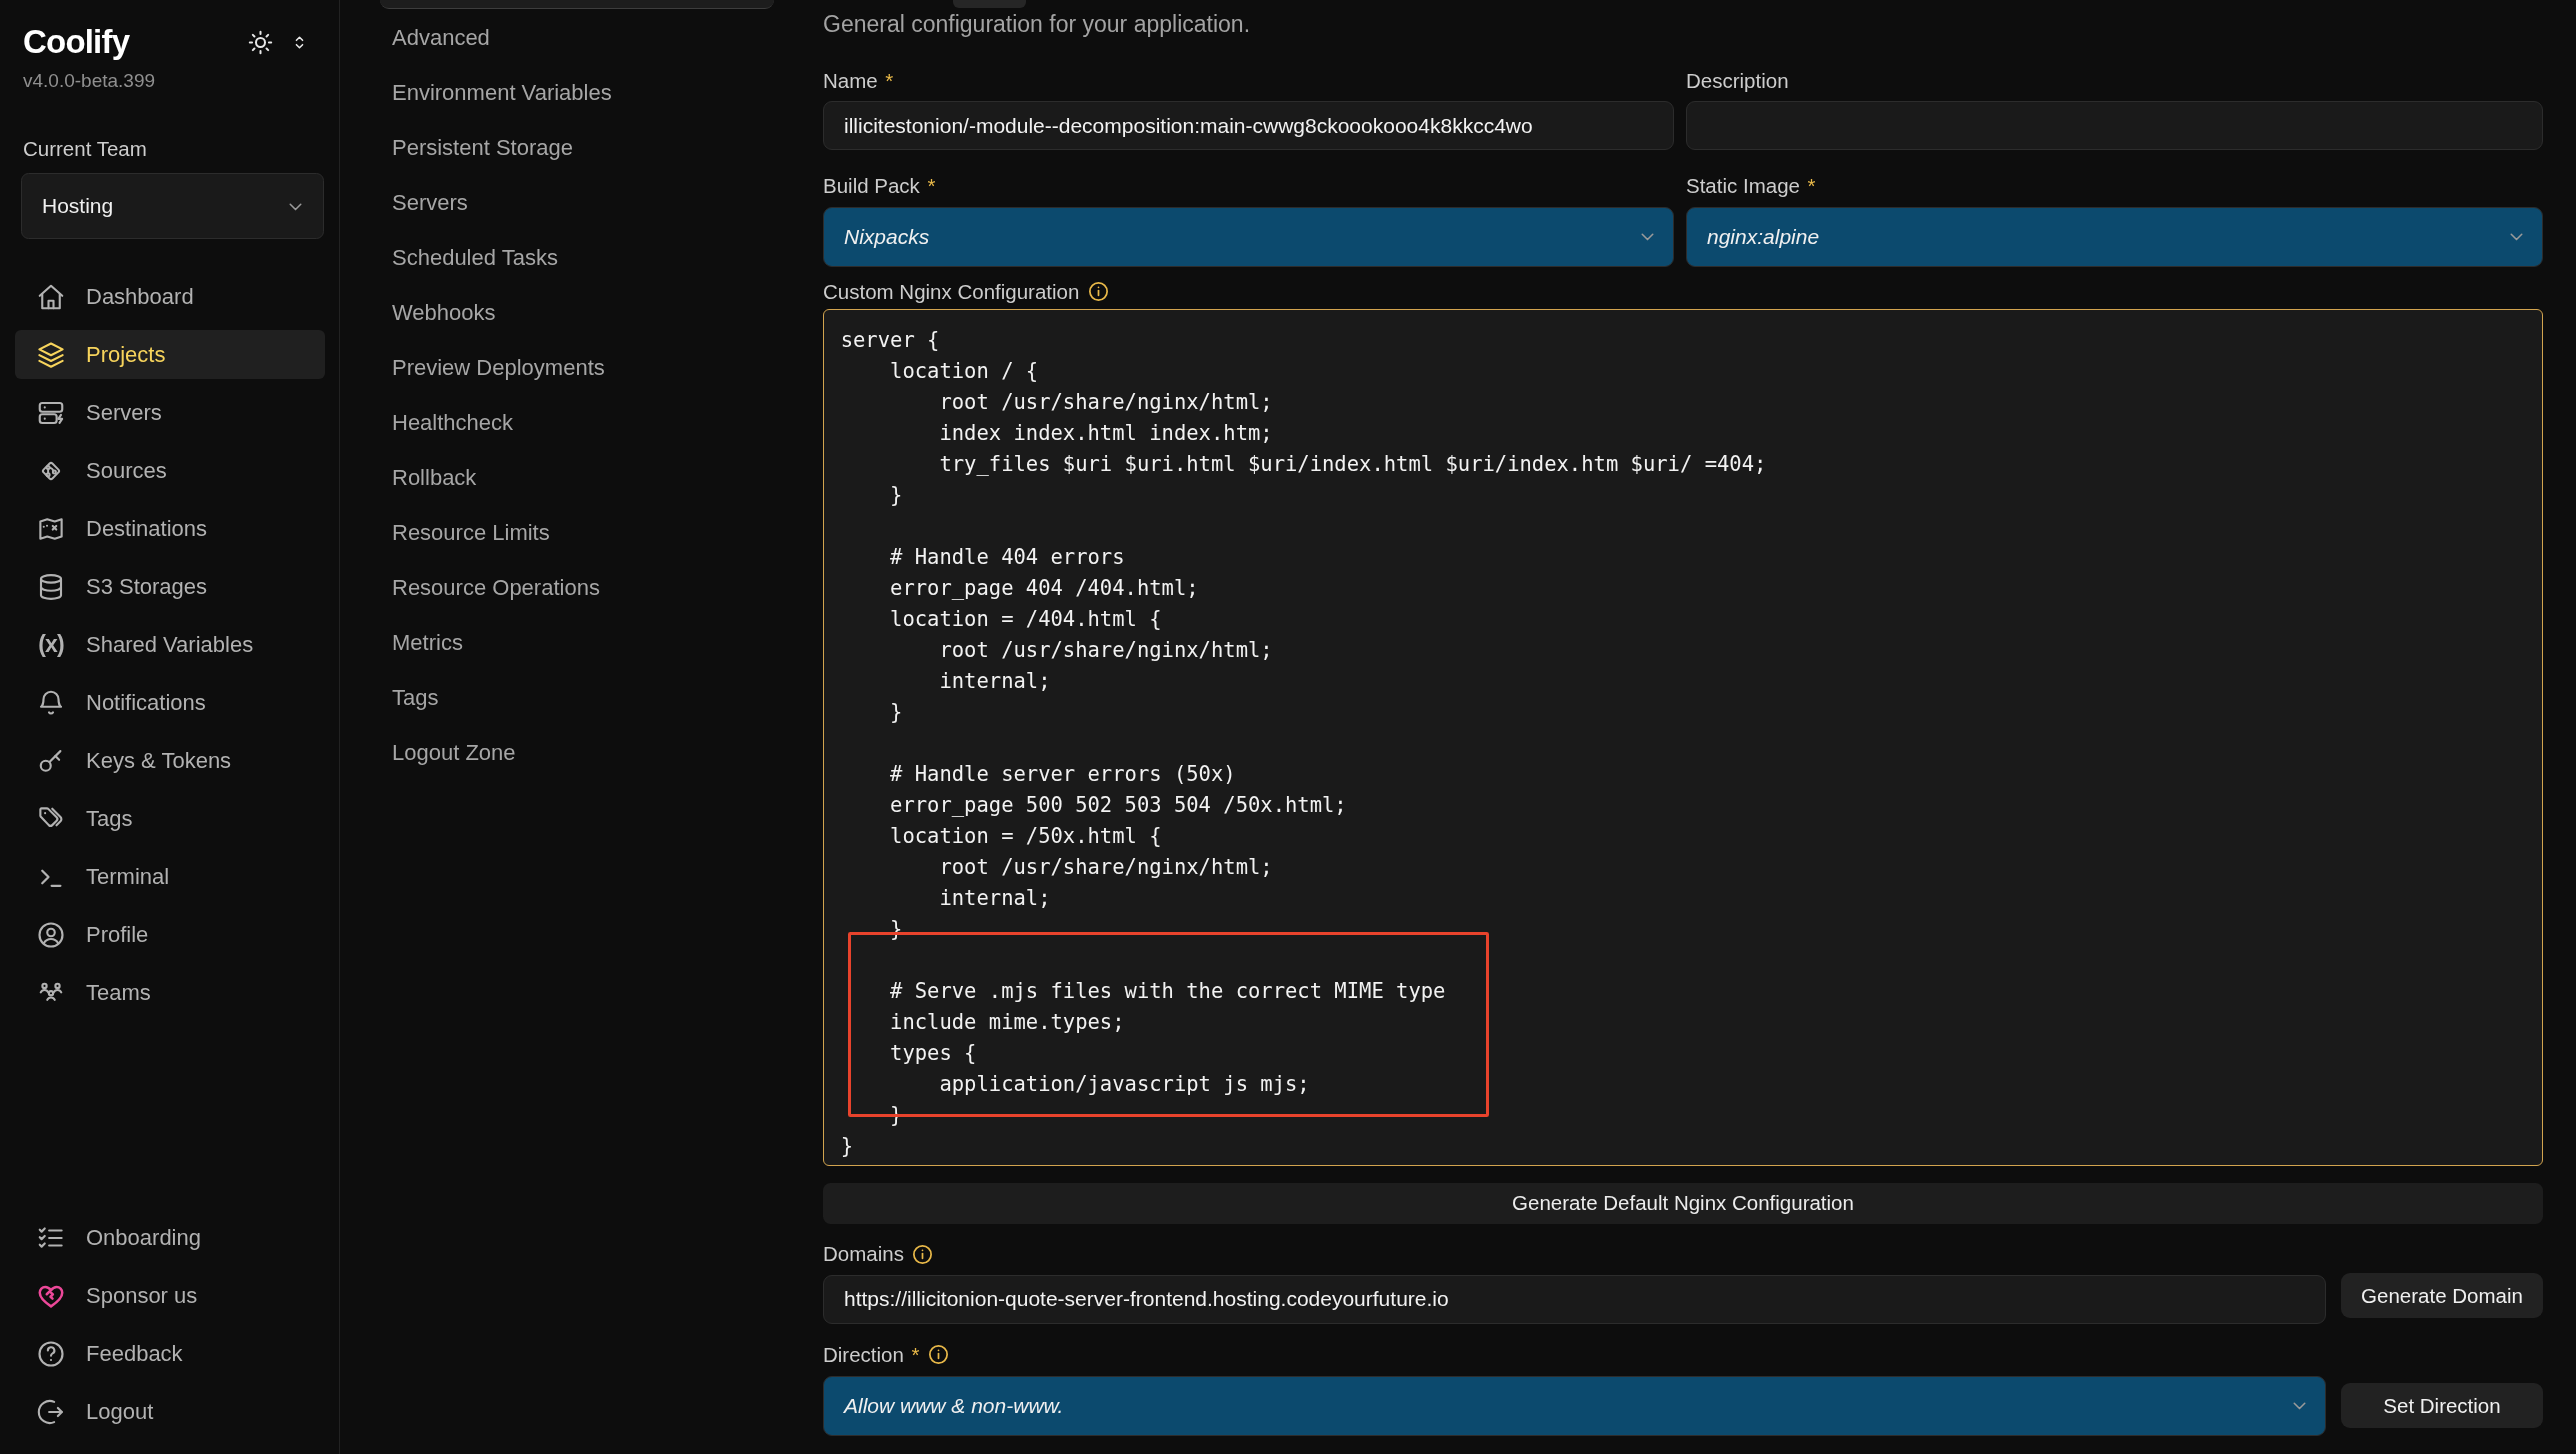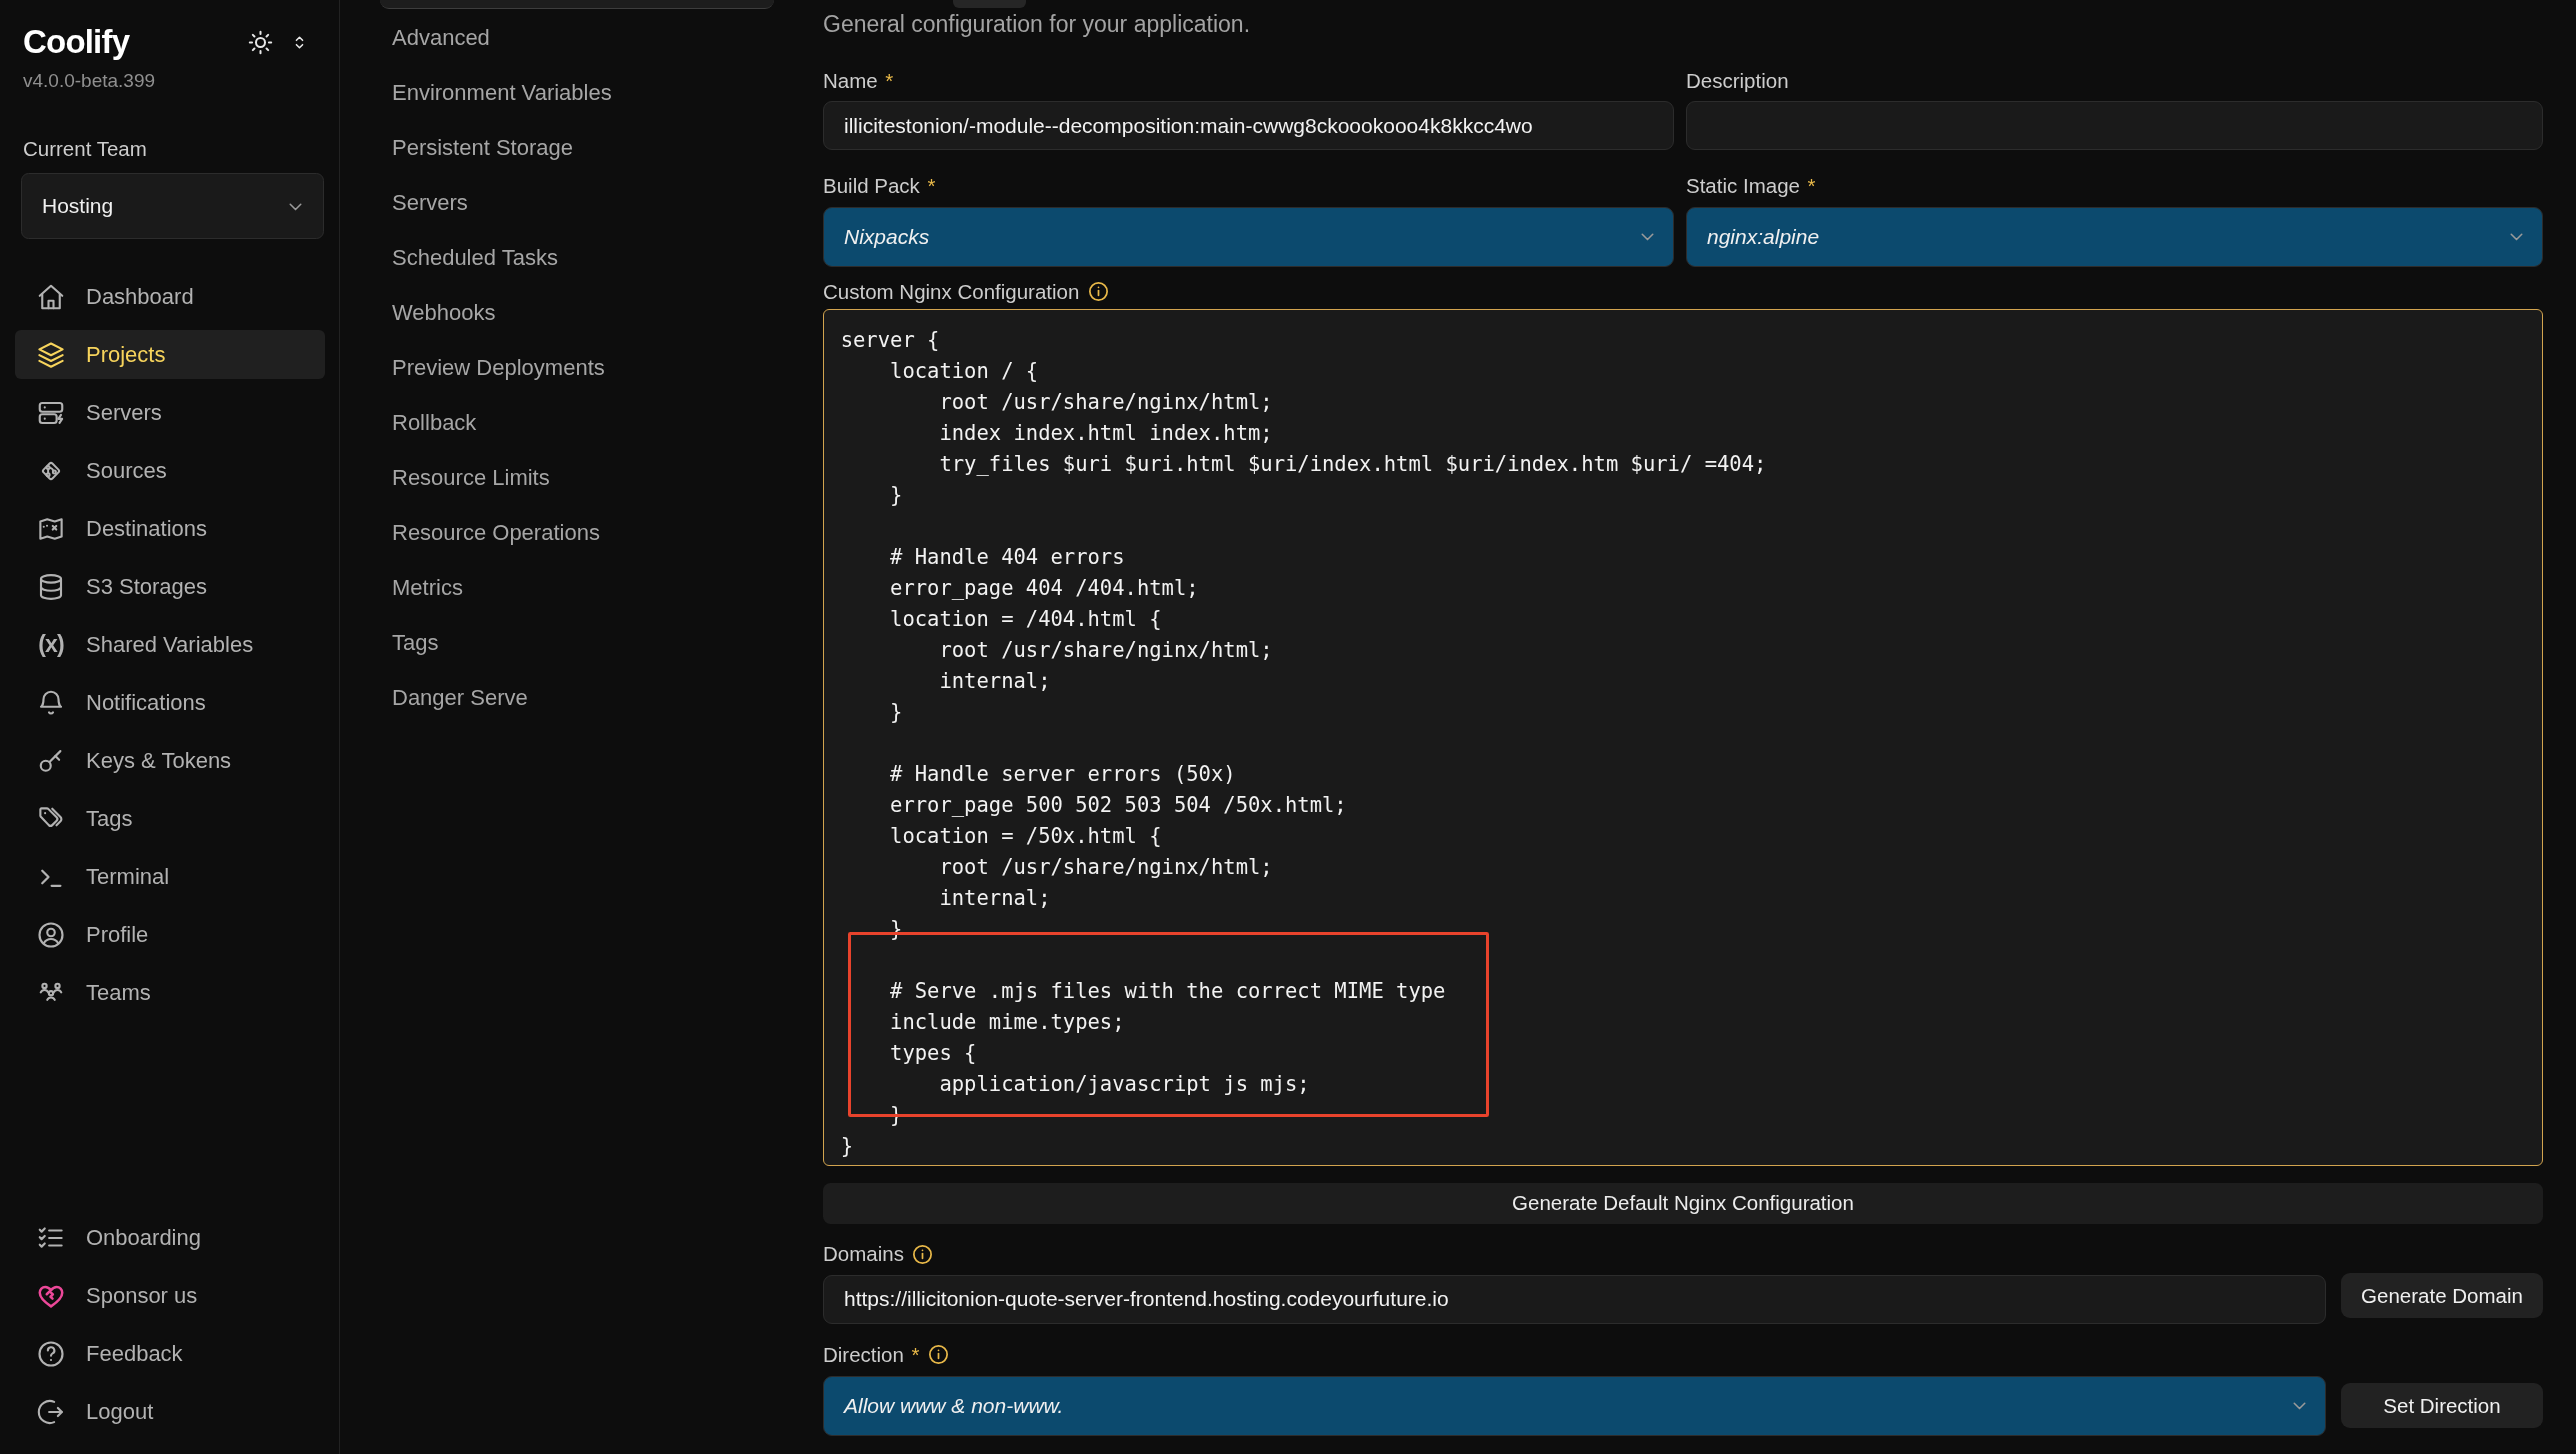--- a/index.html
+++ b/index.html
@@ -311,36 +311,39 @@
     <div class="subnav-item">
         <span>Scheduled Tasks</span>
       </div>
     <div class="subnav-item">
         <span>Webhooks</span>
       </div>
     <div class="subnav-item">
         <span>Preview Deployments</span>
       </div>
     <div class="subnav-item">
+        <span>Healthcheck</span>
+      </div>
+    <div class="subnav-item">
         <span>Rollback</span>
       </div>
     <div class="subnav-item">
         <span>Resource Limits</span>
       </div>
     <div class="subnav-item">
         <span>Resource Operations</span>
       </div>
     <div class="subnav-item">
         <span>Metrics</span>
       </div>
     <div class="subnav-item">
         <span>Tags</span>
       </div>
     <div class="subnav-item">
-        <span>Danger Serve</span>
+        <span>Logout Zone</span>
       </div>
   </div>
 </nav>
 
 <main class="main">
   <div class="tab-sliver"></div>
   <p class="page-desc">General configuration for your application.</p>
 
   <div class="grid2 mt40">
     <div>

